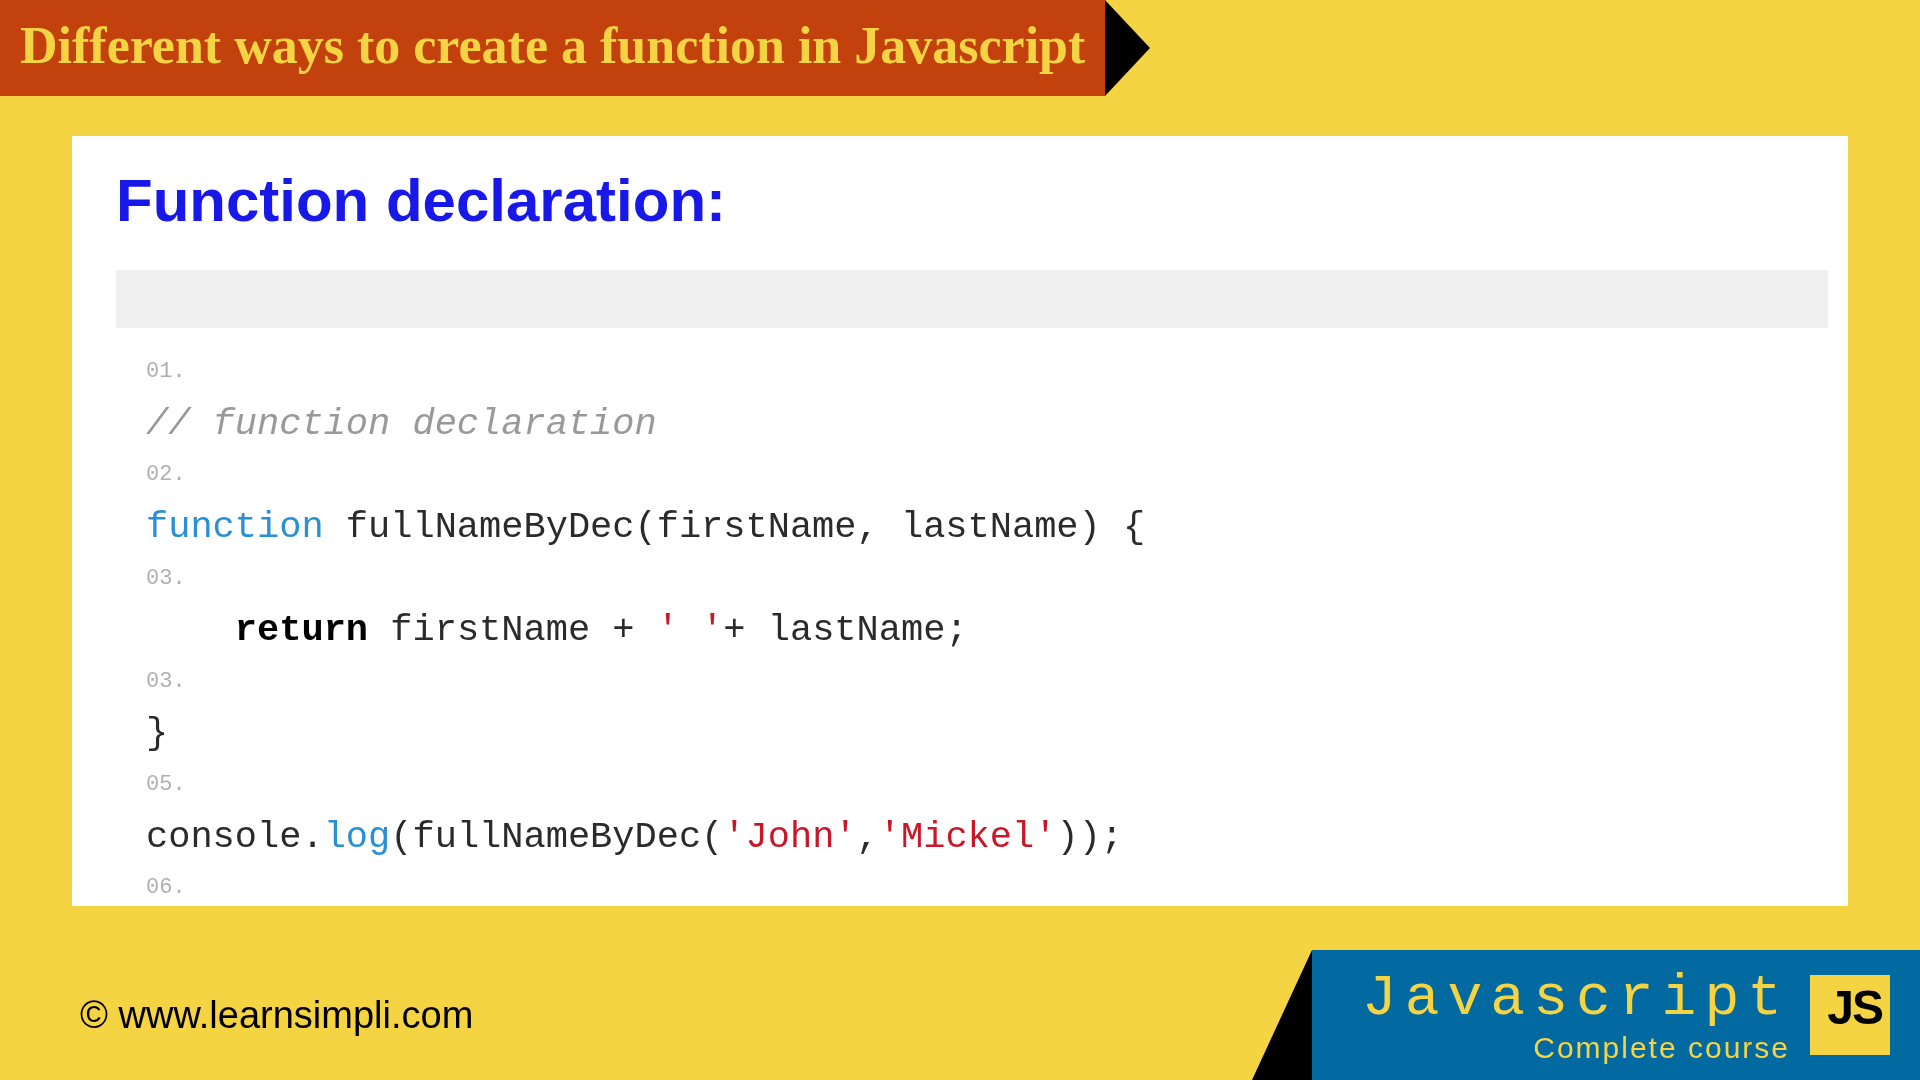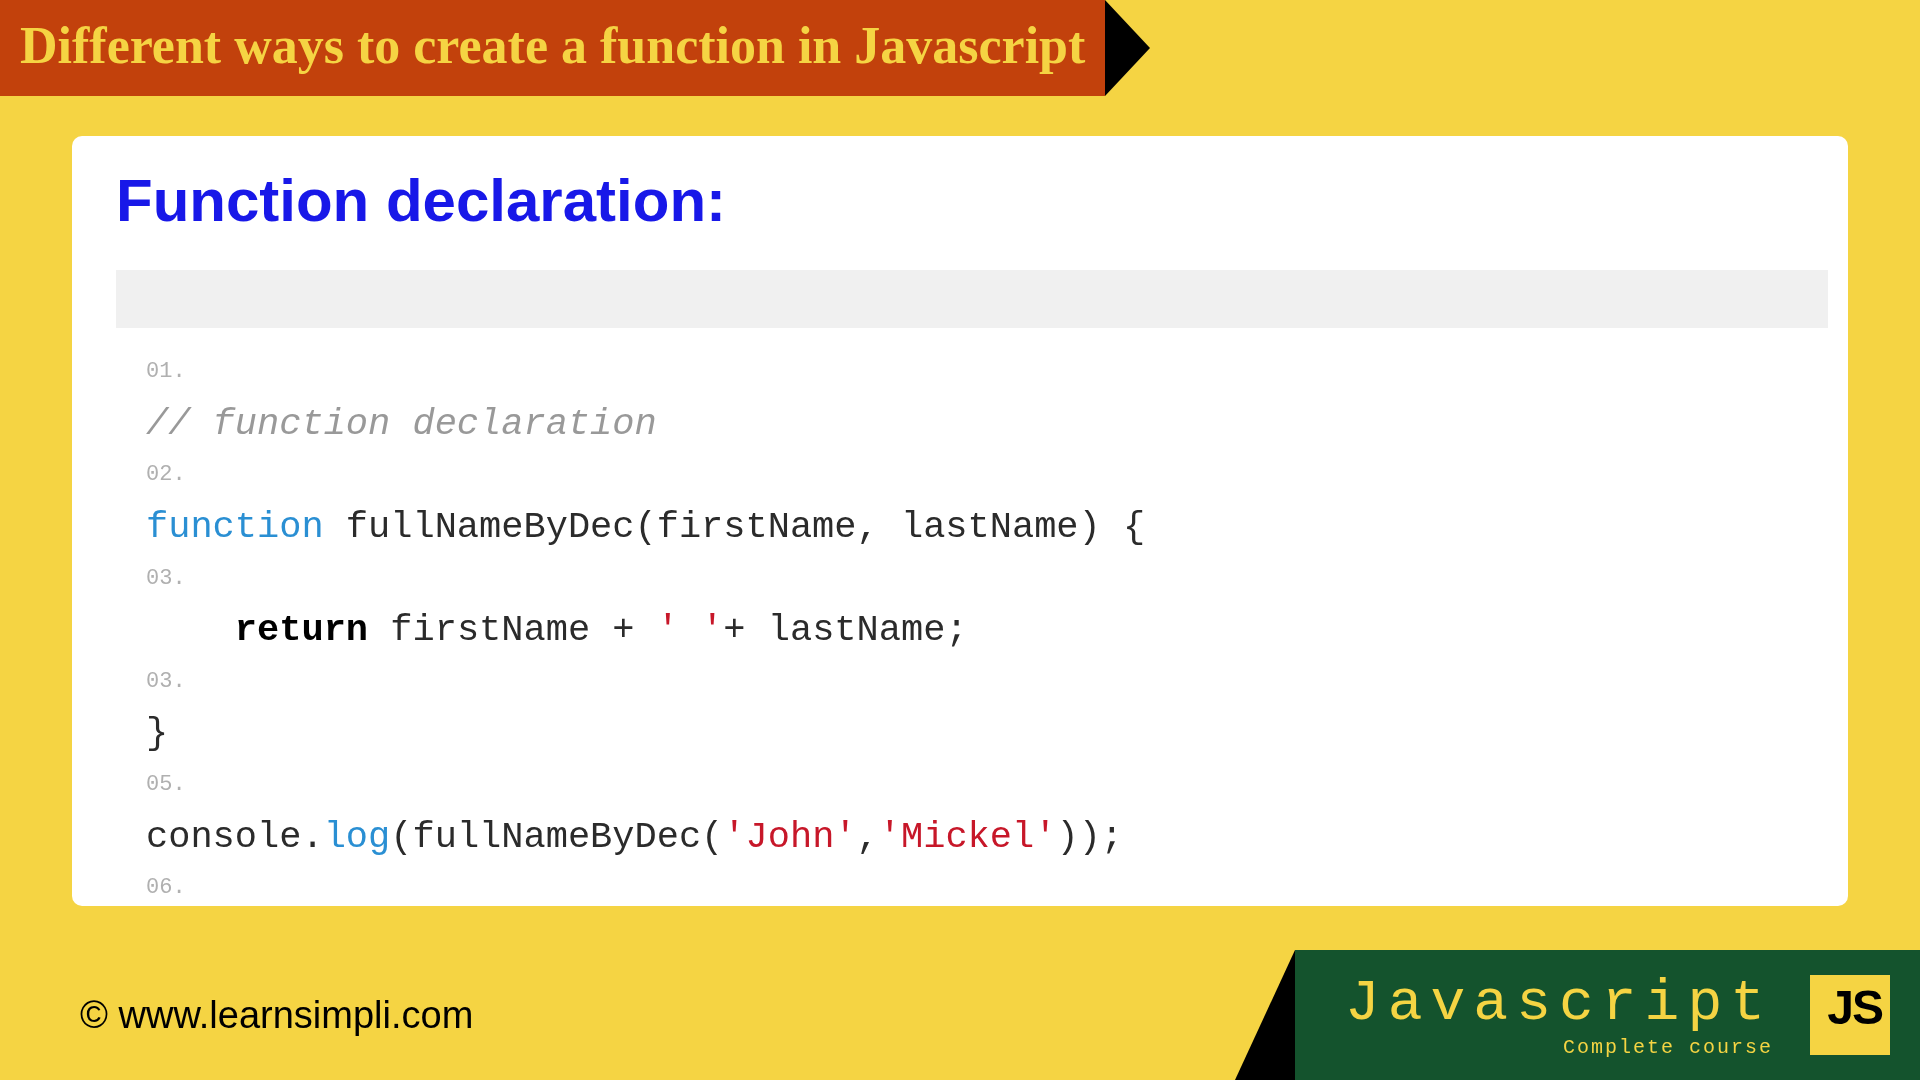--- a/index.html
+++ b/index.html
@@ -36,21 +36,20 @@
       border-top: 48px solid transparent;
       border-bottom: 48px solid transparent;
       border-left: 45px solid #000;
     }
     .content-panel {
       background: #fff;
       margin: 40px 72px 12px 72px;
       height: 770px;
       padding: 30px 20px 0 44px;
       overflow: hidden;
-      border-radius: 10px;
     }
     .section-heading {
       color: #1818e8;
       font-size: 60px;
       font-weight: bold;
       font-family: Arial, sans-serif;
       margin-bottom: 35px;
     }
     .code-block {
       background: #f0f0f0;
@@ -95,26 +94,26 @@
       align-items: center;
       justify-content: space-between;
     }
     .copyright {
       font-size: 38px;
       color: #000;
       margin-left: 72px;
       font-family: Arial, sans-serif;
     }
     .brand-box {
-      background: #14532d;
+      background: #0369a1;
       color: #f5d443;
       display: flex;
       align-items: center;
       padding: 10px 30px 10px 50px;
-      gap: 37px;
+      gap: 20px;
       height: 130px;
       position: relative;
     }
     .brand-box::before {
       content: '';
       position: absolute;
       left: -60px;
       top: 0;
       width: 0;
       height: 0;
@@ -127,23 +126,23 @@
       display: flex;
       flex-direction: column;
       align-items: flex-end;
     }
     .brand-title {
       font-size: 58px;
       letter-spacing: 8px;
       font-family: 'Courier New', monospace;
     }
     .brand-sub {
-      font-size: 20px;
+      font-size: 30px;
       letter-spacing: 2px;
-      font-family: Liberation Mono, monospace;
+      font-family: Liberation Sans, sans-serif;
     }
     .js-logo {
       background: #f5d443;
       color: #000;
       font-weight: 900;
       font-size: 48px;
       width: 80px;
       height: 80px;
       display: flex;
       align-items: flex-end;

